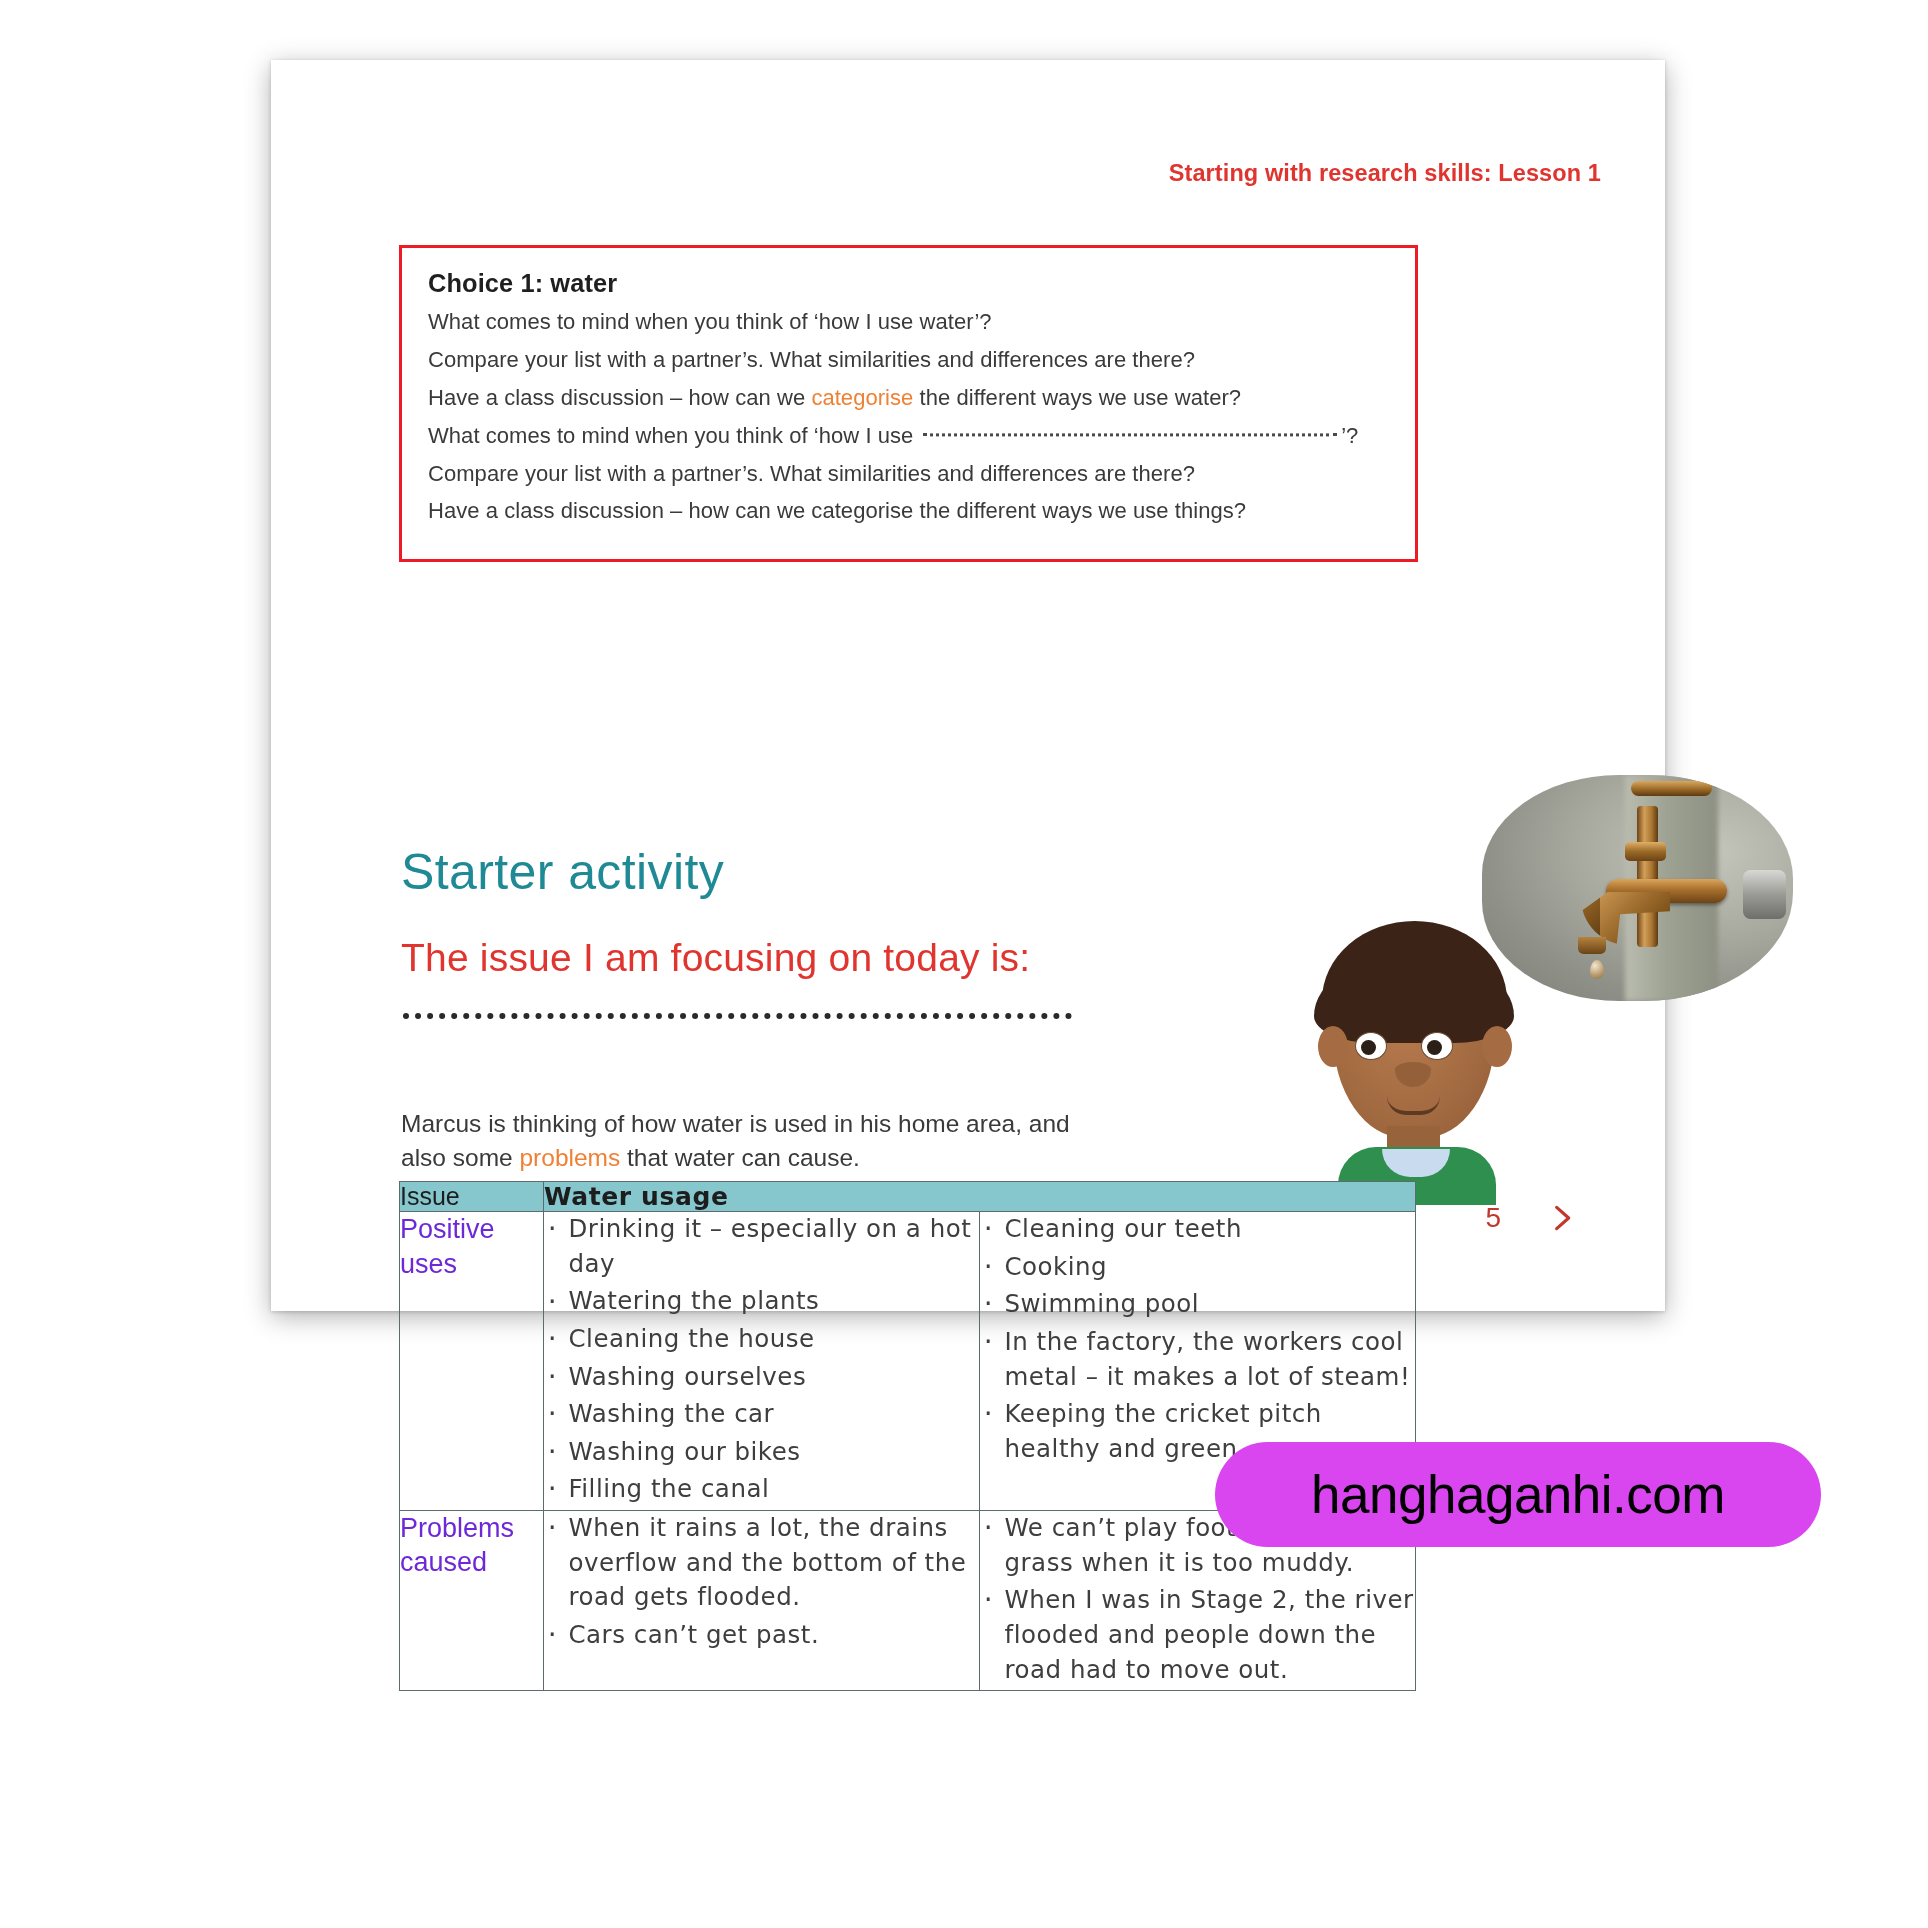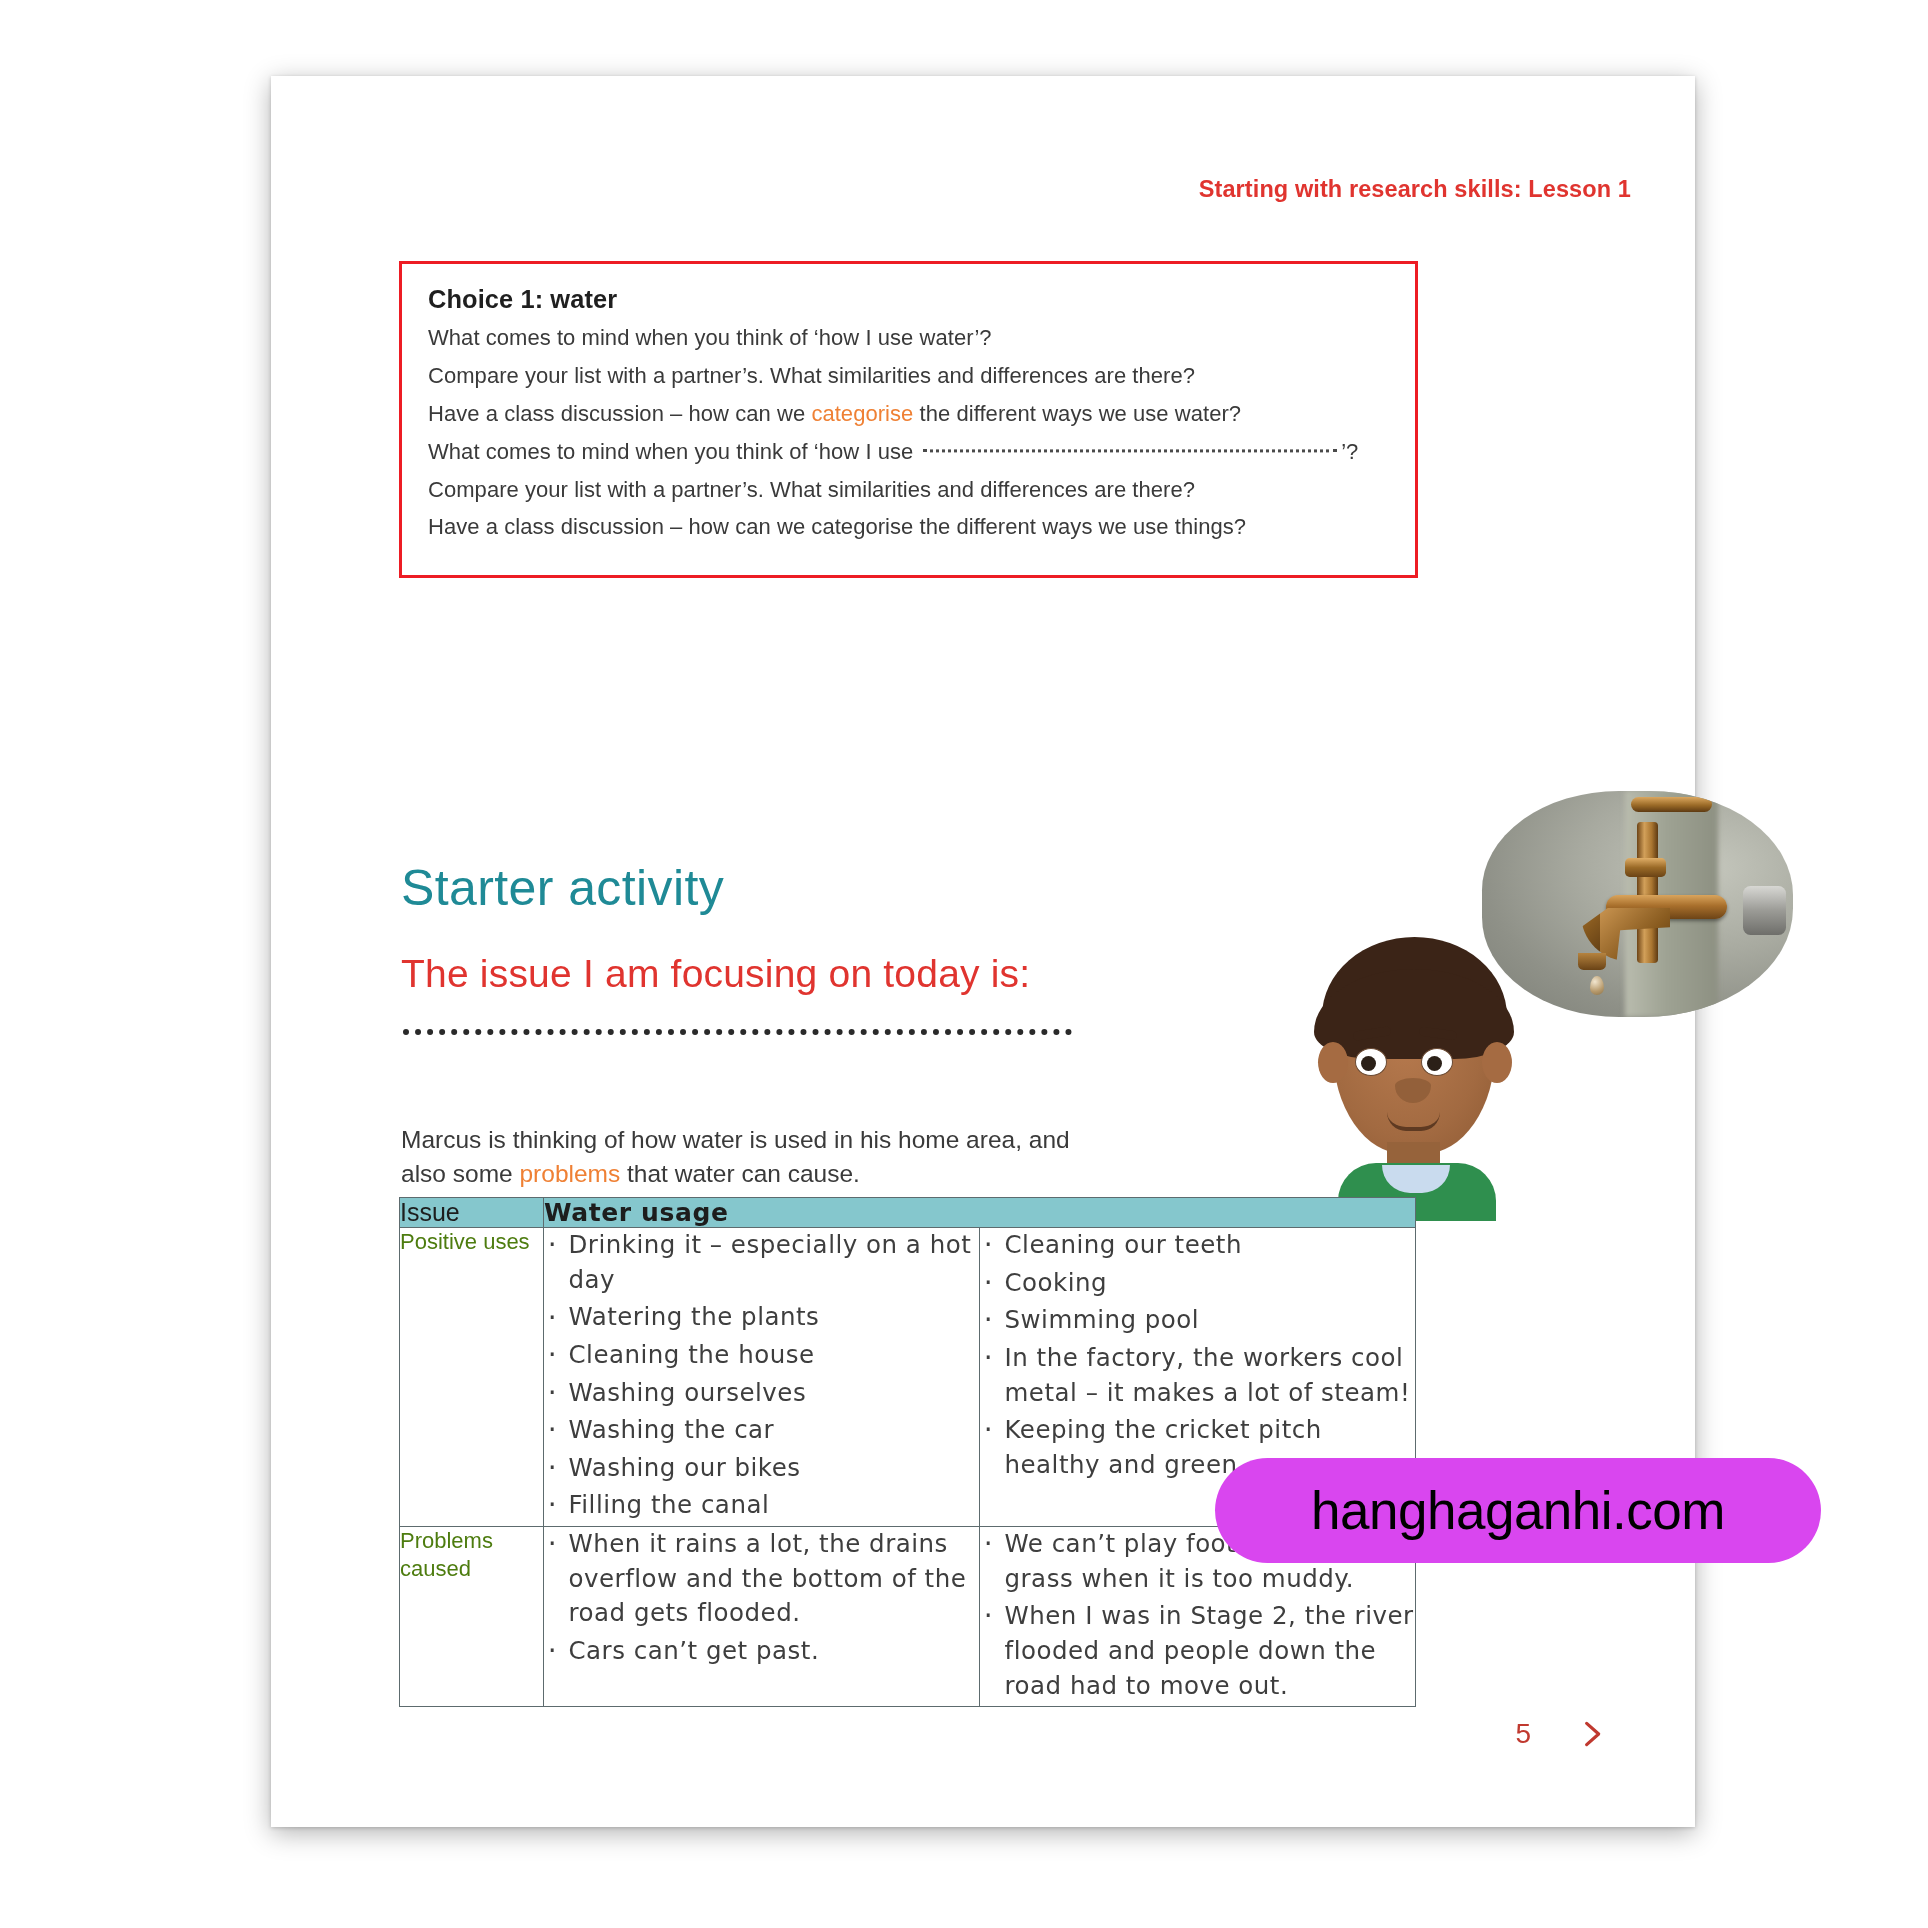--- a/index.html
+++ b/index.html
@@ -16,26 +16,25 @@
     position: relative;
     width: 1928px;
     height: 1928px;
     background: #ffffff;
   }
 
   
   .page {
     position: absolute;
     left: 271px;
-    top: 76px;
+    top: 60px;
     width: 1394px;
-    height: 1751px;
+    height: 1251px;
     background: #ffffff;
     box-shadow: 0 5.6px 24.5px rgba(0,0,0,0.30), 0 0.9px 3.8px rgba(0,0,0,0.18);
-    padding-left: 30px;
   }
 
   
   .run-head {
     position: absolute;
     right: 64px;
     top: 100px;
     font-size: 23.5px;
     font-weight: bold;
     color: #e0342f;
@@ -287,23 +286,23 @@
     text-align: left;
     font-weight: normal;
   }
   .th-teal.hand {
     font-family: "DejaVu Sans", sans-serif;
     font-weight: bold;
     letter-spacing: 0.6px;
   }
   .col-issue { width: 143px; }
   .cell-issue {
-    font-size: 22px;
+    font-size: 27px;
     line-height: 1.28;
-    color: #4d7c0f;
+    color: #6d28d9;
     padding: 13px 9.4px 13px 13px;
   }
   .cell-hand {
     font-family: "DejaVu Sans", sans-serif;
     font-size: 24.5px;
     line-height: 1.42;
     color: #3e3e3e;
     padding: 11.3px 9.4px 15px 11.3px;
     letter-spacing: 0.5px;
   }

